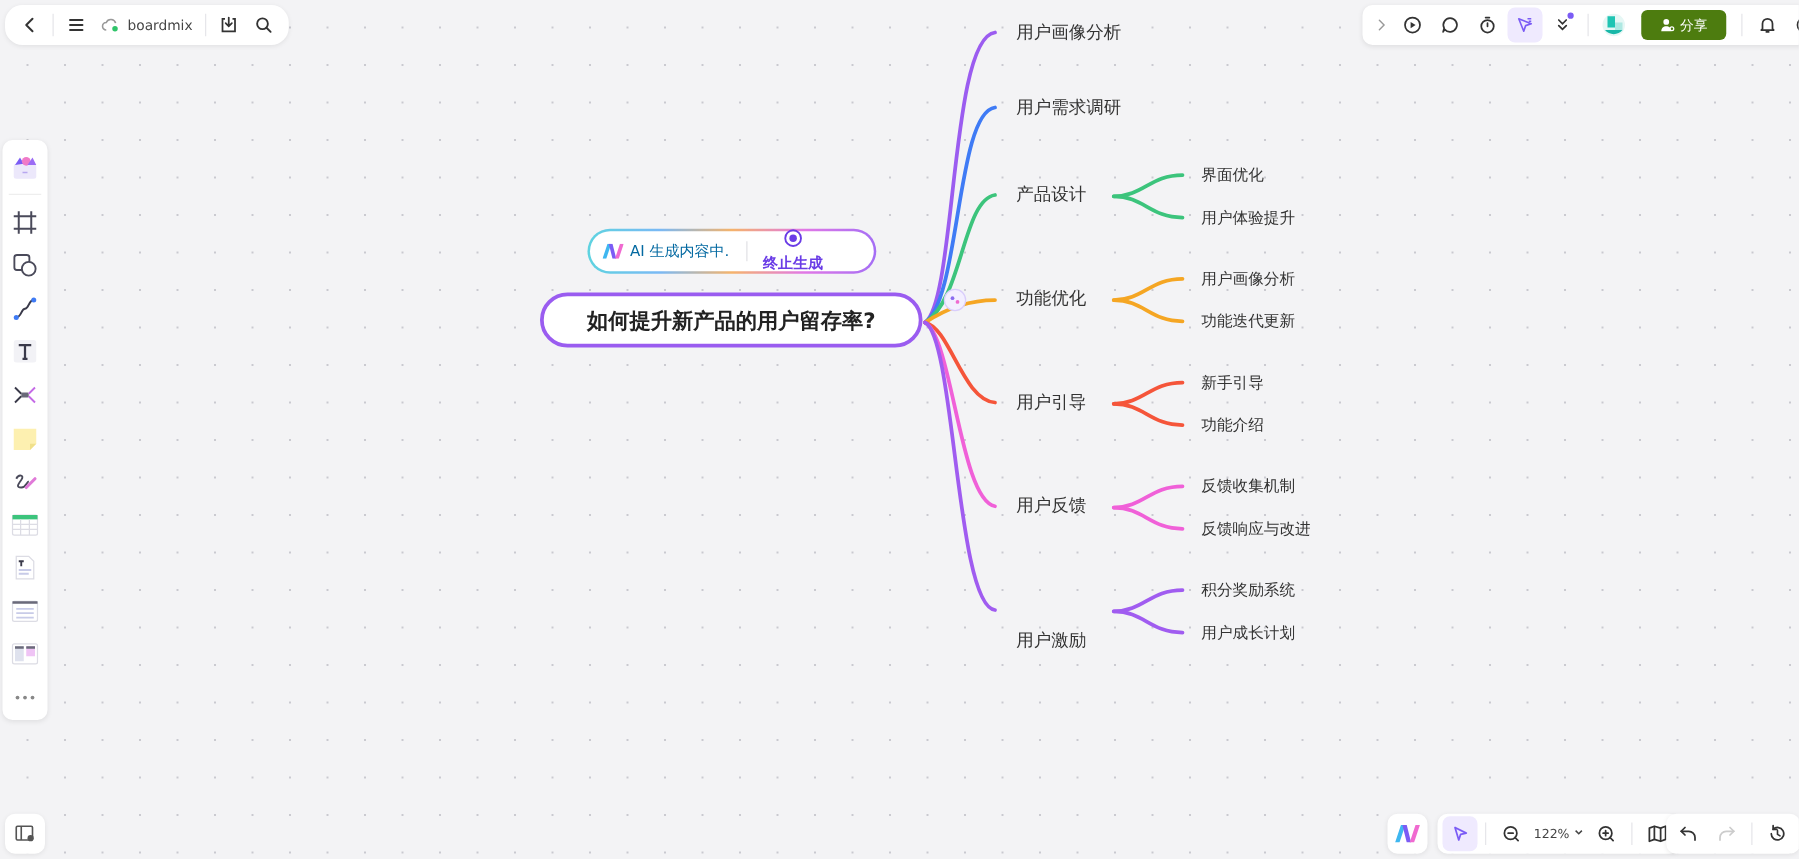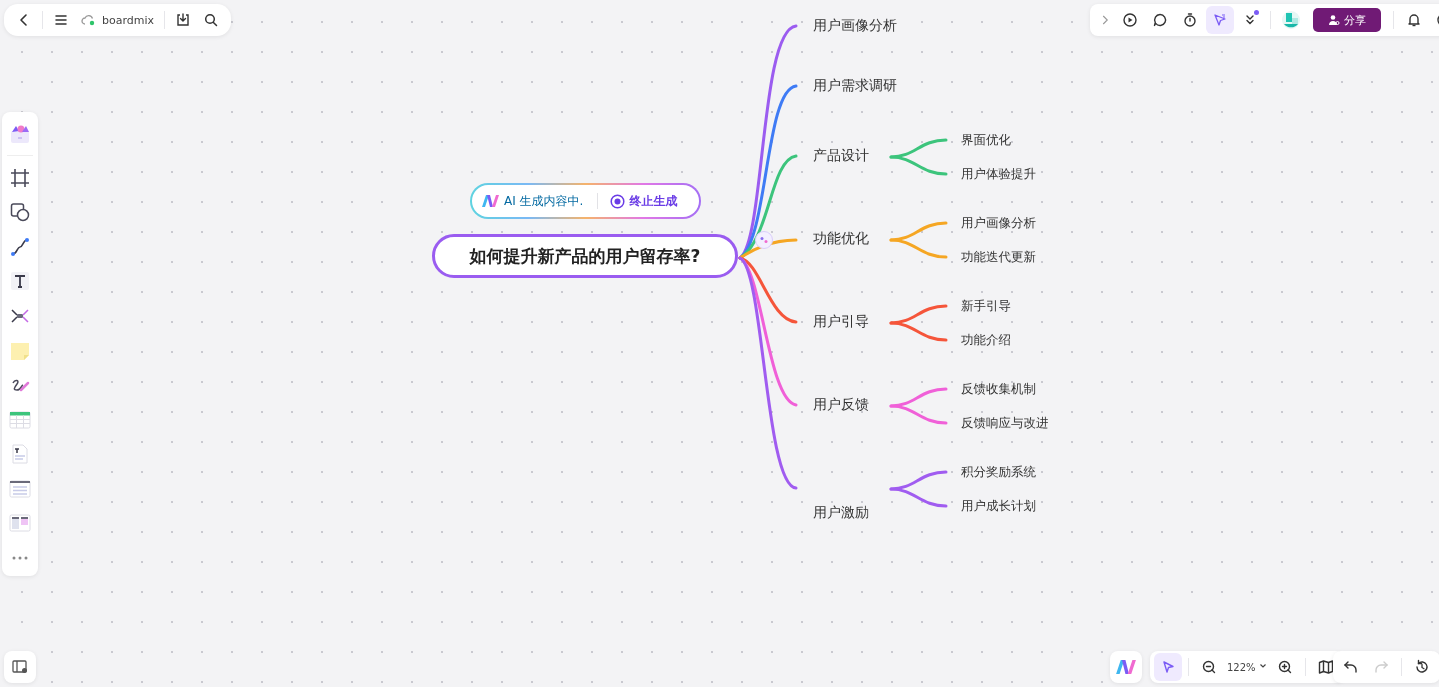--- a/index.html
+++ b/index.html
@@ -30,21 +30,21 @@
   .ibtn svg { width: 16px; height: 16px; }
   .sep { width: 1px; height: 18px; background: #e6e6ea; margin: 0 4px; }
 
   
   #top-left { left: 4px; top: 4px; height: 32px; padding: 0 6px; border-radius: 14px; }
   #top-left .brand { display: flex; align-items: center; gap: 5px; font-size: 11px; color: #444; padding: 0 6px; }
 
   
   #top-right { left: 1090px; top: 4px; height: 32px; padding: 0 6px; gap: 2px; }
   .share-btn {
-    background: #701a75; color: #fff; border-radius: 5px;
+    background: #4d7c0f; color: #fff; border-radius: 5px;
     height: 24px; width: 68px; display: flex; align-items: center; justify-content: center;
     font-size: 11px; gap: 4px; margin: 0 6px;
   }
   .active { background: #efeafe; }
 
   
   #left-toolbar {
     left: 2px; top: 112px; width: 36px; height: 464px;
     flex-direction: column; justify-content: flex-start; padding-top: 6px; border-radius: 8px;
   }
@@ -73,21 +73,21 @@
     position: absolute; left: 470px; top: 183px; width: 231px; height: 36px;
     border-radius: 18px; padding: 2px;
     background: linear-gradient(90deg, #5ed3e0, #7ab9f5, #f5b36b, #e178e6, #a46ef5);
   }
   #ai-pill .inner {
     width: 100%; height: 100%; background: #fff; border-radius: 16px;
     display: flex; align-items: center; padding: 0 10px; font-size: 12px;
   }
   #ai-pill .status { display: flex; align-items: center; gap: 5px; color: #0369a1; }
   #ai-pill .vsep { width: 1px; height: 16px; background: #e2e2e6; margin: 0 12px 0 14px; }
-  #ai-pill .stop { display: flex; align-items: center; gap: 4px; color: #6a3ce6; font-weight: bold; cursor: pointer; }
+  #ai-pill .stop { display: flex; align-items: center; gap: 4px; color: #6a3ce6; font-weight: bold; cursor: pointer; flex-direction: column; }
   #ai-dot {
     position: absolute; left: 755px; top: 231px; width: 18px; height: 18px; border-radius: 50%;
     background: #f3efff; border: 1px solid #d9cdfb;
   }
 </style>
 </head>
 <body>
 
 <svg id="mindmap-svg" viewBox="0 0 1439 687">
   <g fill="none" stroke-width="3" stroke-linecap="round">

